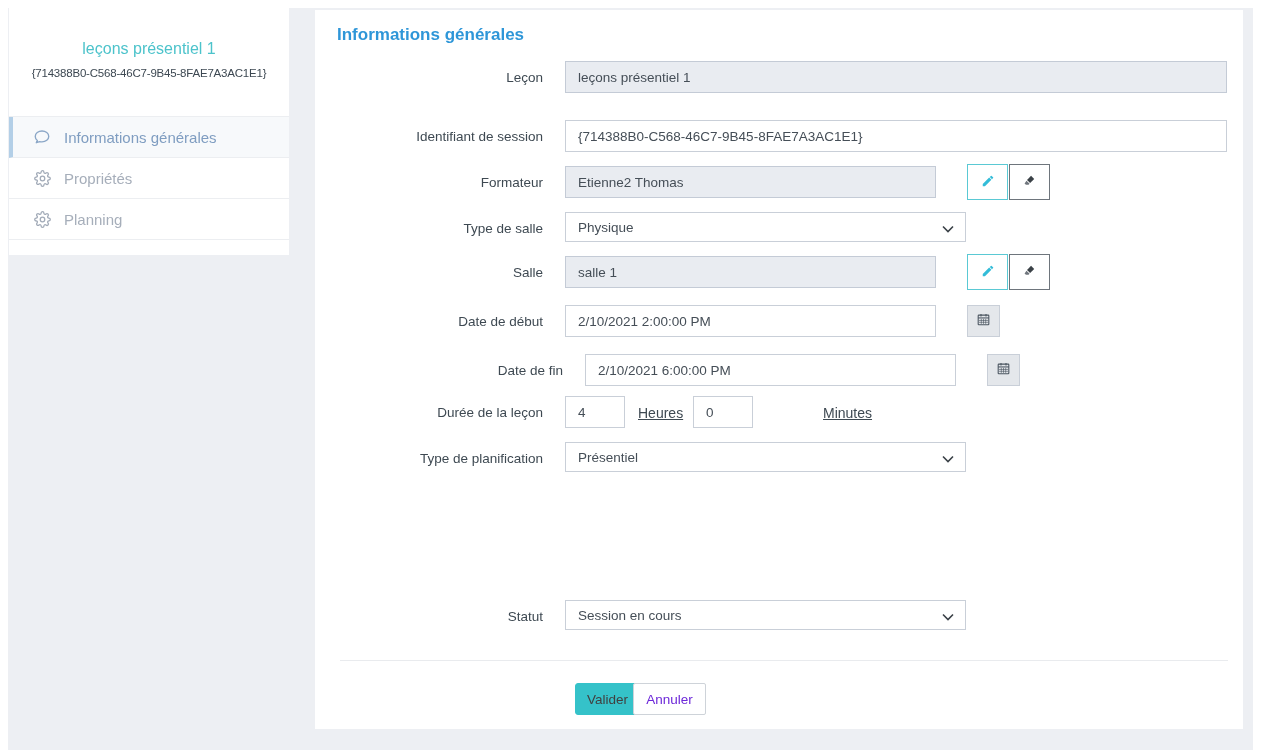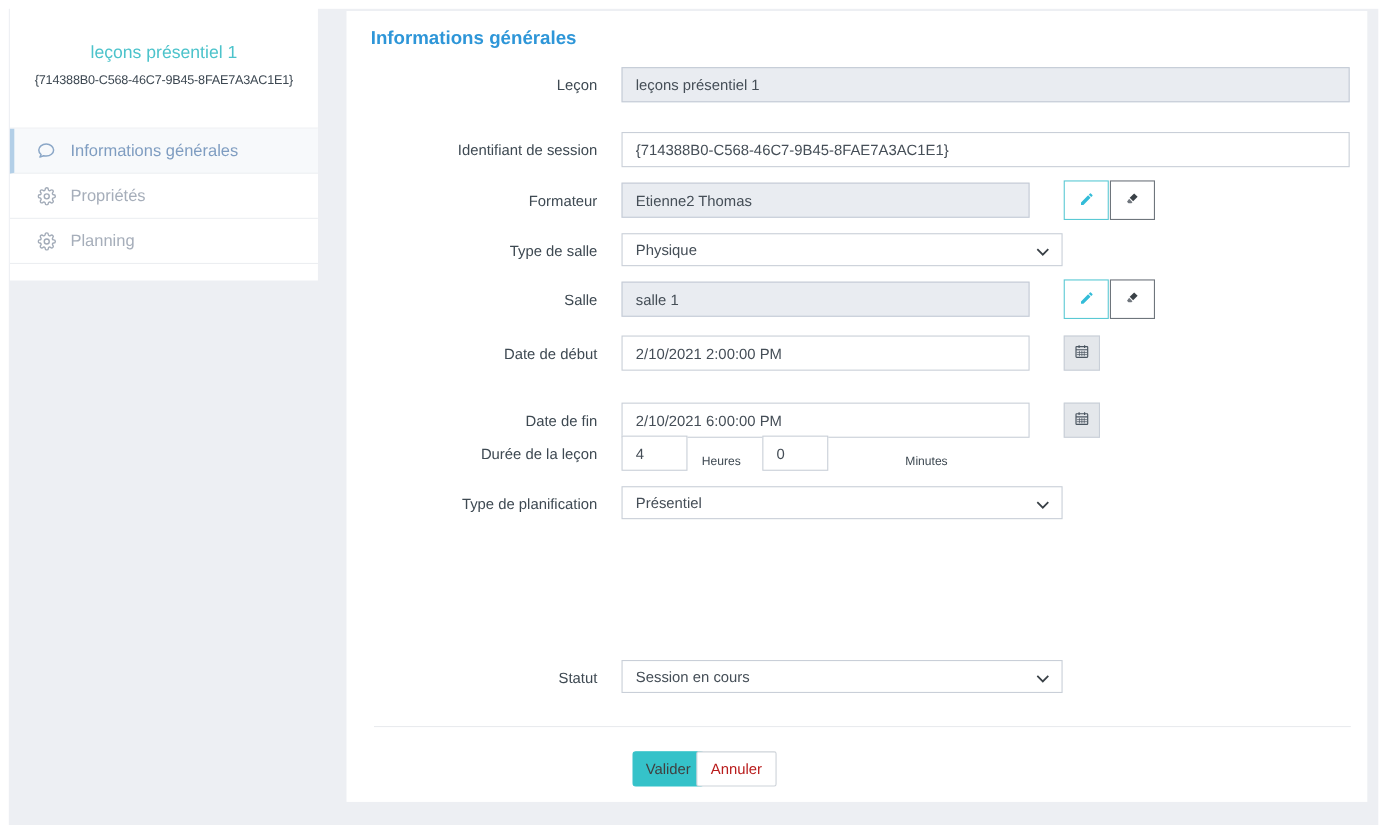--- a/index.html
+++ b/index.html
@@ -51,41 +51,41 @@
     display:inline-flex; align-items:center; justify-content:center; cursor:pointer; }
   .mini-btn.edit  { border:1px solid #5ac9d4; }
   .mini-btn.clear { border:1px solid #6e757c; }
   .btn-edit-pos  { left:652px; }
   .btn-clear-pos { left:694px; }
 
   .addon { position:absolute; left:652px; top:0; width:33px; height:32px;
     background:#e4e7eb; border:1px solid #c9cfd8; display:inline-flex;
     align-items:center; justify-content:center; cursor:pointer; }
 
-  .unit-label { position:absolute; top:18px; font-size:11px; color:#3e4952; }
+  .unit-label { position:absolute; top:9px; font-size:14px; color:#3e4952;text-decoration:underline; }
 
   .divider { position:absolute; left:25px; top:650px; width:888px; height:1px;
     background:#e9ebee; }
 
   .btn { position:absolute; top:673px; height:32px; border:1px solid transparent;
     border-radius:3px; font-family:"Liberation Sans", sans-serif; font-size:13.5px;
     cursor:pointer; }
   .btn-primary { left:260px; width:65px; background:#35c2c9; color:#404040;
     border-color:#35c2c9; }
-  .btn-default { left:318px; width:73px; background:#ffffff; color:#b91c1c;
+  .btn-default { left:318px; width:73px; background:#ffffff; color:#6d28d9;
     border-color:#ced3d9; border-radius:2px; }
 
   
   .r-lecon      { top:51px; }
   .r-session    { top:110px; }
   .r-formateur  { top:156px; }
   .r-typesalle  { top:202px; }
   .r-salle      { top:246px; }
   .r-datedebut  { top:295px; }
-  .r-datefin    { top:356px; }
+  .r-datefin    { top:344px;margin-left:20px; }
   .r-duree      { top:386px; }
   .r-typeplanif { top:432px; }
   .r-statut     { top:590px; }
 </style>
 </head>
 <body>
 
 <div class="content-bg"></div>
 
 <aside class="sidebar">

